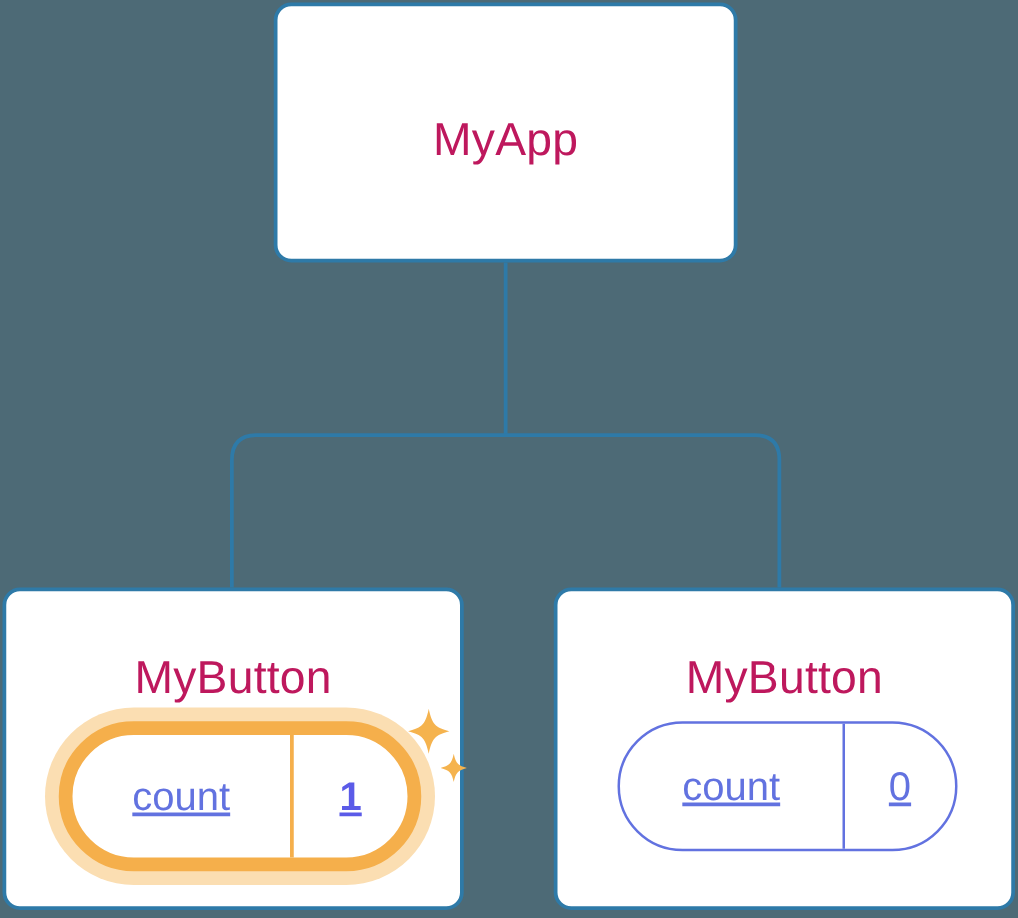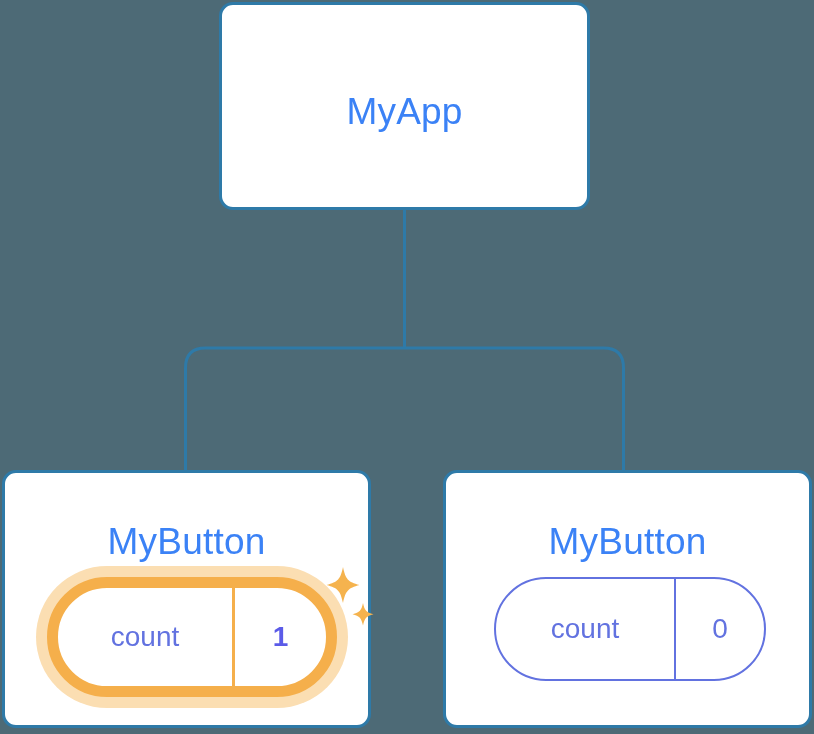--- a/index.html
+++ b/index.html
@@ -61,21 +61,21 @@
     top: 470px;
     width: 369px;
     height: 258px;
   }
 
   .card-title {
     position: absolute;
     left: 0;
     width: 100%;
     text-align: center;
-    color: #3b82f6;
+    color: #be185d;
     font-size: 37px;
     font-weight: 400;
     letter-spacing: 0.2px;
     white-space: nowrap;
   }
   #card-root .card-title {
     top: 86px;
   }
   .child-card .card-title {
     top: 48px;
@@ -116,23 +116,24 @@
     box-shadow: 0 0 0 11px #FBDEB2;
   }
   .pill.highlight .pill-key   { width: 174px; }
   .pill.highlight .pill-value { width: 94px; border-left: 3px solid #F5AF4B; }
 
   .pill-cell {
     display: flex;
     align-items: center;
     justify-content: center;
     box-sizing: border-box;
-    font-size: 28px;
+    font-size: 32px;
     color: #6272E0;
     white-space: nowrap;
+    text-decoration: underline;
   }
   .pill.highlight .pill-value {
     font-weight: 700;
     color: #5B5BE8;
   }
 
   
   .sparkles {
     position: absolute;
     left: 312px;

